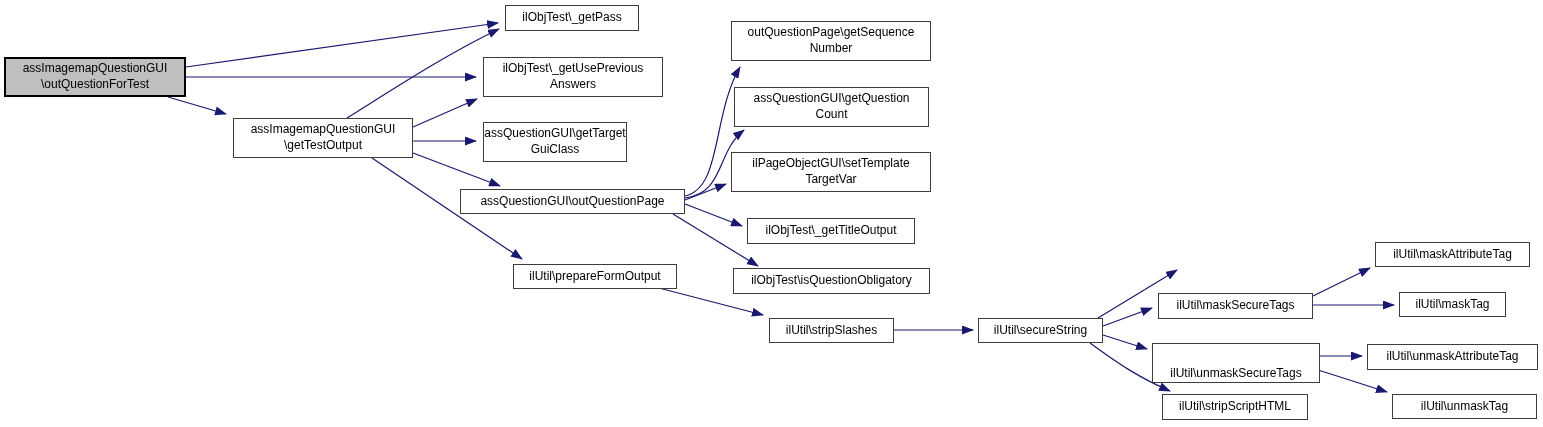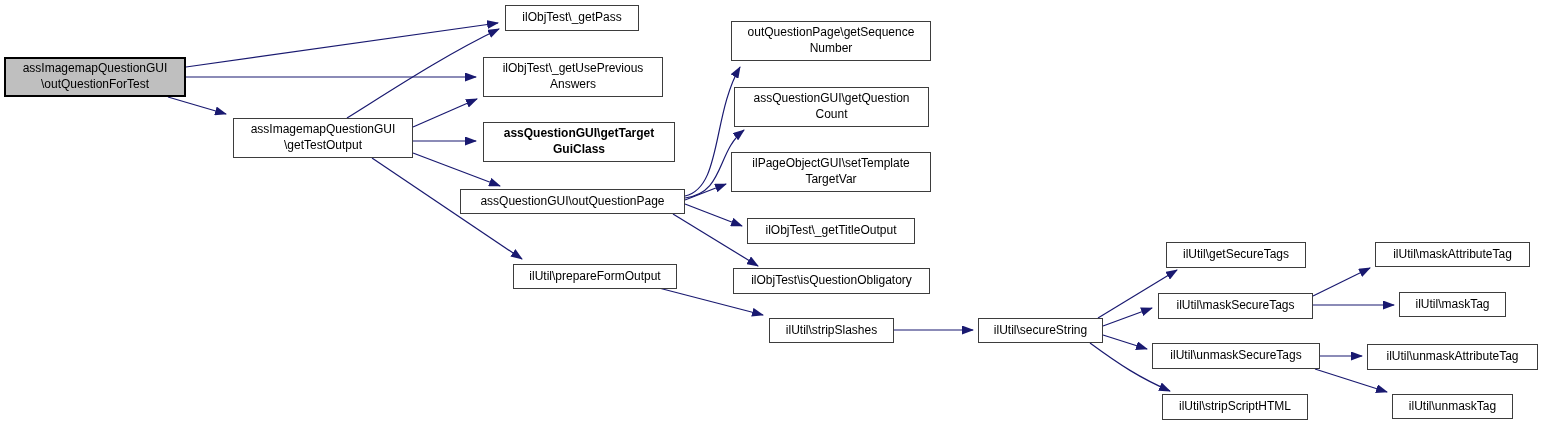--- a/index.html
+++ b/index.html
@@ -82,21 +82,21 @@
       <span>assImagemapQuestionGUI</span>
       <span>\getTestOutput</span>
     </div>
     <div class="node" style="left: 505px; top: 5px; width: 134px; height: 26px;">
       <span>ilObjTest\_getPass</span>
     </div>
     <div class="node" style="left: 483px; top: 57px; width: 180px; height: 40px;">
       <span>ilObjTest\_getUsePrevious</span>
       <span>Answers</span>
     </div>
-    <div class="node" style="left: 483px; top: 122px; width: 192px; height: 40px; font-weight: bold;">
+    <div class="node" style="left: 483px; top: 122px; width: 144px; height: 40px;">
       <span>assQuestionGUI\getTarget</span>
       <span>GuiClass</span>
     </div>
     <div class="node" style="left: 460px; top: 189px; width: 225px; height: 25px;">
       <span>assQuestionGUI\outQuestionPage</span>
     </div>
     <div class="node" style="left: 731px; top: 21px; width: 200px; height: 40px;">
       <span>outQuestionPage\getSequence</span>
       <span>Number</span>
     </div>
@@ -116,37 +116,34 @@
     </div>
     <div class="node" style="left: 491px; top: 264px; width: 164px; height: 25px; margin-left: 22px;">
       <span>ilUtil\prepareFormOutput</span>
     </div>
     <div class="node" style="left: 769px; top: 318px; width: 125px; height: 25px;">
       <span>ilUtil\stripSlashes</span>
     </div>
     <div class="node" style="left: 978px; top: 318px; width: 125px; height: 25px;">
       <span>ilUtil\secureString</span>
     </div>
-    <div class="node" style="left: 1166px; top: 242px; width: 140px; height: 26px;">
-      <span>ilUtil\getSecureTags</span>
-    </div>
     <div class="node" style="left: 1158px; top: 293px; width: 155px; height: 26px;">
       <span>ilUtil\maskSecureTags</span>
     </div>
-    <div class="node" style="left: 1152px; top: 343px; width: 168px; height: 26px;">
+    <div class="node" style="left: 1152px; top: 343px; width: 168px; height: 40px; justify-content: flex-end;">
       <span>ilUtil\unmaskSecureTags</span>
     </div>
     <div class="node" style="left: 1162px; top: 394px; width: 146px; height: 26px;">
       <span>ilUtil\stripScriptHTML</span>
     </div>
     <div class="node" style="left: 1375px; top: 242px; width: 155px; height: 25px;">
       <span>ilUtil\maskAttributeTag</span>
     </div>
     <div class="node" style="left: 1399px; top: 292px; width: 107px; height: 25px;">
       <span>ilUtil\maskTag</span>
     </div>
     <div class="node" style="left: 1367px; top: 344px; width: 171px; height: 26px;">
       <span>ilUtil\unmaskAttributeTag</span>
     </div>
-    <div class="node" style="left: 1392px; top: 394px; width: 121px; height: 25px;">
+    <div class="node" style="left: 1392px; top: 394px; width: 145px; height: 25px;">
       <span>ilUtil\unmaskTag</span>
     </div>
   </div>
 
 </body></html>

